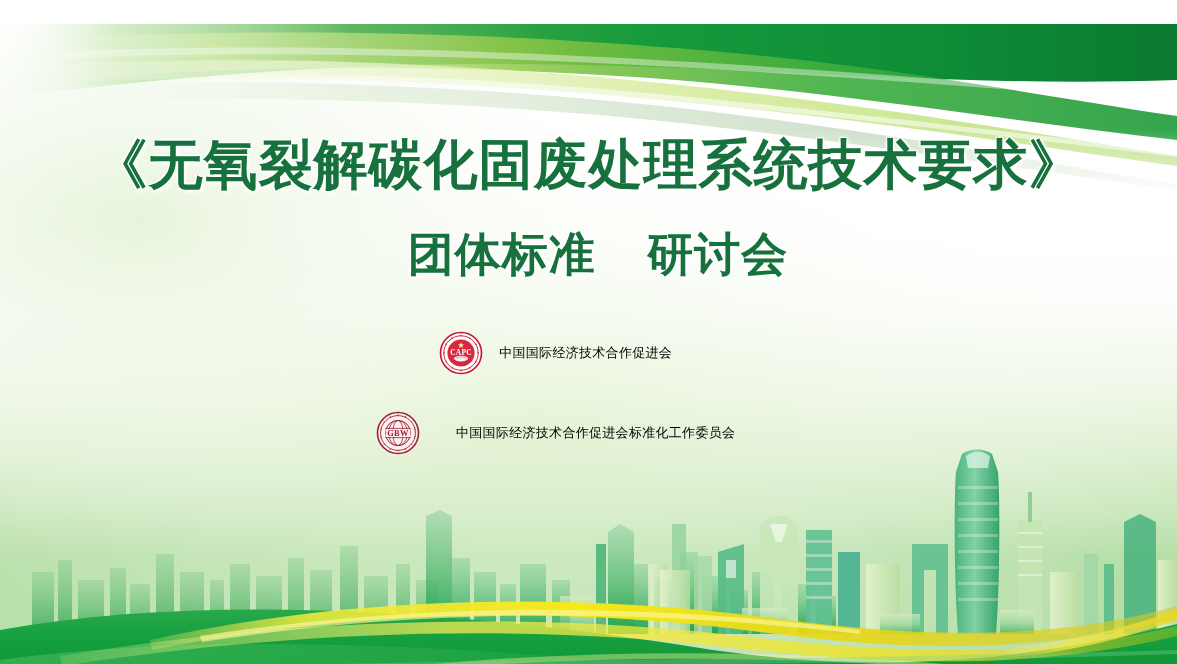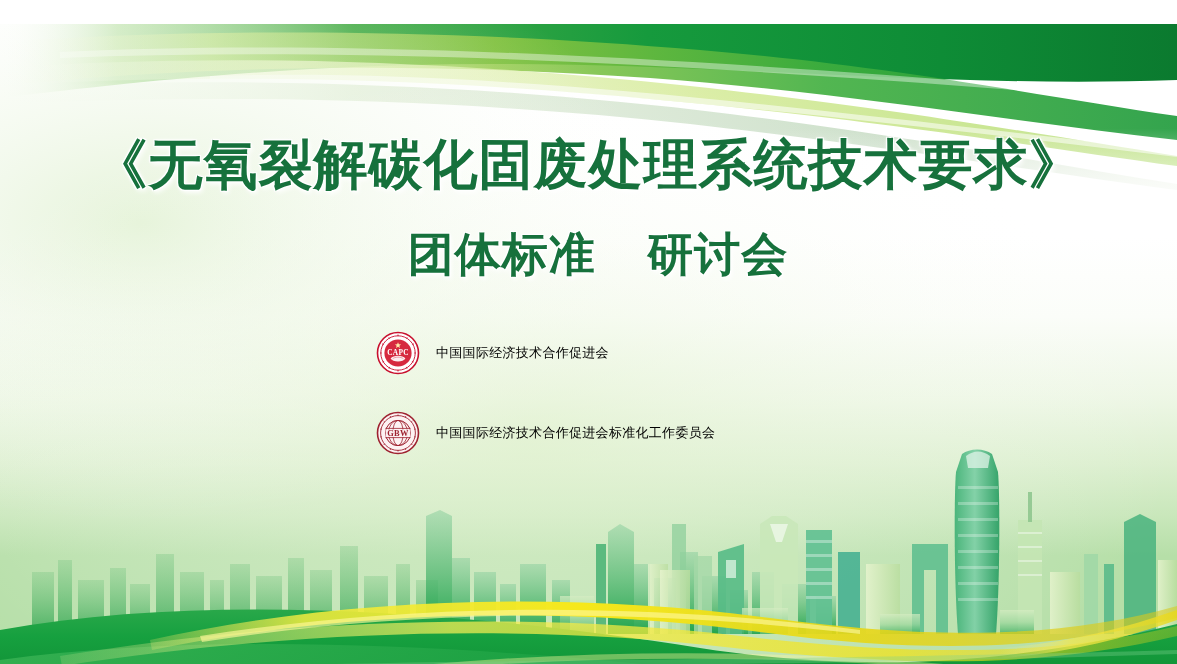--- a/index.html
+++ b/index.html
@@ -81,22 +81,23 @@
   .orgs {
     position: absolute;
     left: 376px;
     top: 305px;
     z-index: 40;
   }
   .org-row {
     display: flex;
     align-items: center;
     height: 48px;
-  }
-  .org-row + .org-row { margin-top: 32px; }
+    justify-content: center;
+  }
+  .org-row + .org-row { margin-top: 32px; gap: 20px; }
   .org-seal {
     width: 44px;
     height: 44px;
     flex: 0 0 44px;
     position: relative;
   }
   .org-label {
     margin-left: 16px;
     font-size: 13px;
     color: #000000;

